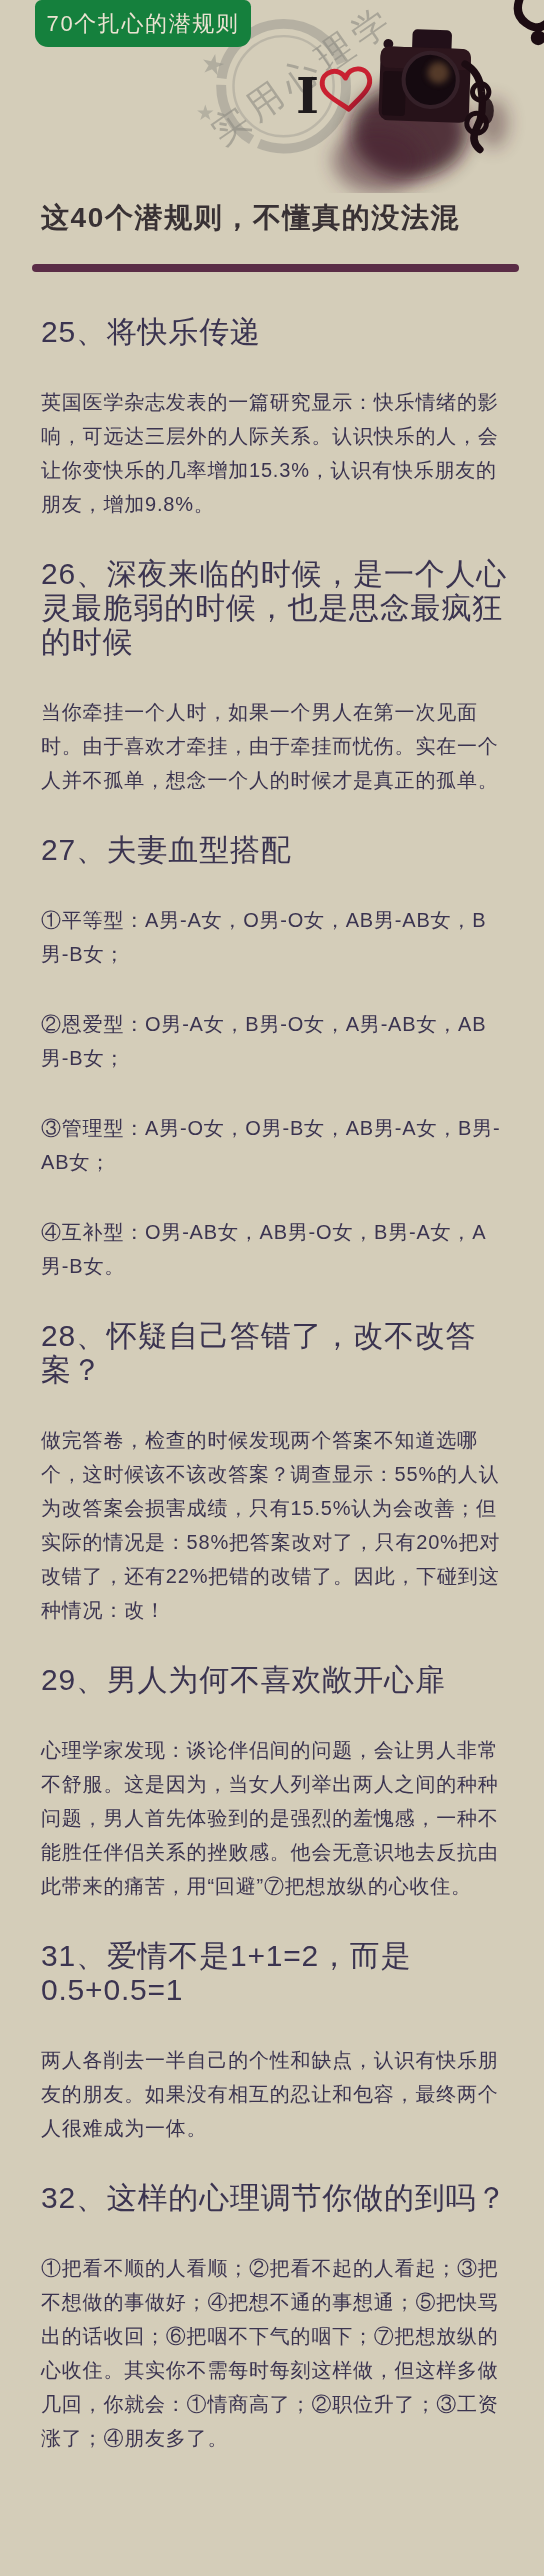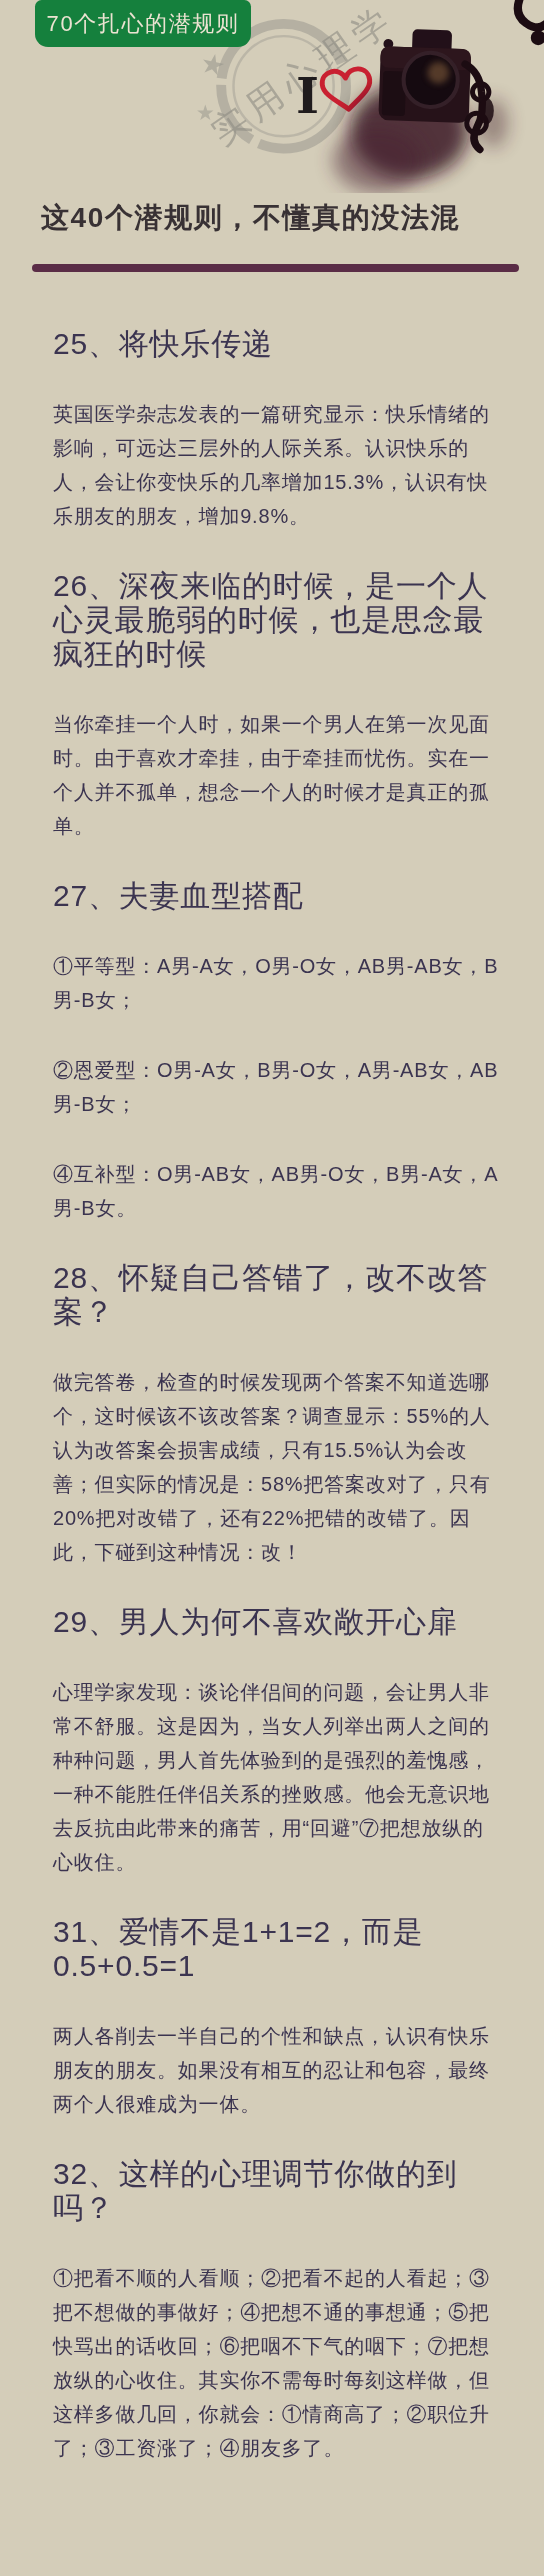--- a/index.html
+++ b/index.html
@@ -31,21 +31,21 @@
     margin:30px 26px 0 32px;height:8.2px;border-radius:4.1px;
     background:#5a2c46;
   }
 
   
   main{
     padding:43px 31px 0 41px;
     font-size:20px;line-height:34px;letter-spacing:0.8px;
   }
   .heading,.para{margin:0 0 36px 0;font-weight:400;color:#3b3450;}
-  section{margin:12px;}
+  section{margin:0;}
 </style>
 </head>
 <body>
 
 <div class="page">
 
   <header class="hero">
     <div class="hero-art">
       <svg width="545" height="193" viewBox="0 0 663 235">
         <defs>
@@ -111,20 +111,21 @@
         <p class="para">英国医学杂志发表的一篇研究显示：快乐情绪的影响，可远达三层外的人际关系。认识快乐的人，会让你变快乐的几率增加15.3%，认识有快乐朋友的朋友，增加9.8%。</p>
       </section>
       <section>
         <h2 class="heading">26、深夜来临的时候，是一个人心灵最脆弱的时候，也是思念最疯狂的时候</h2>
         <p class="para">当你牵挂一个人时，如果一个男人在第一次见面时。由于喜欢才牵挂，由于牵挂而忧伤。实在一个人并不孤单，想念一个人的时候才是真正的孤单。</p>
       </section>
       <section>
         <h2 class="heading">27、夫妻血型搭配</h2>
         <p class="para">①平等型：A男-A女，O男-O女，AB男-AB女，B男-B女；</p>
         <p class="para">②恩爱型：O男-A女，B男-O女，A男-AB女，AB男-B女；</p>
+        <p class="para">③管理型：A男-O女，O男-B女，AB男-A女，B男-AB女；</p>
         <p class="para">④互补型：O男-AB女，AB男-O女，B男-A女，A男-B女。</p>
       </section>
       <section>
         <h2 class="heading">28、怀疑自己答错了，改不改答案？</h2>
         <p class="para">做完答卷，检查的时候发现两个答案不知道选哪个，这时候该不该改答案？调查显示：55%的人认为改答案会损害成绩，只有15.5%认为会改善；但实际的情况是：58%把答案改对了，只有20%把对改错了，还有22%把错的改错了。因此，下碰到这种情况：改！</p>
       </section>
       <section>
         <h2 class="heading">29、男人为何不喜欢敞开心扉</h2>
         <p class="para">心理学家发现：谈论伴侣间的问题，会让男人非常不舒服。这是因为，当女人列举出两人之间的种种问题，男人首先体验到的是强烈的羞愧感，一种不能胜任伴侣关系的挫败感。他会无意识地去反抗由此带来的痛苦，用“回避”⑦把想放纵的心收住。</p>
       </section>

